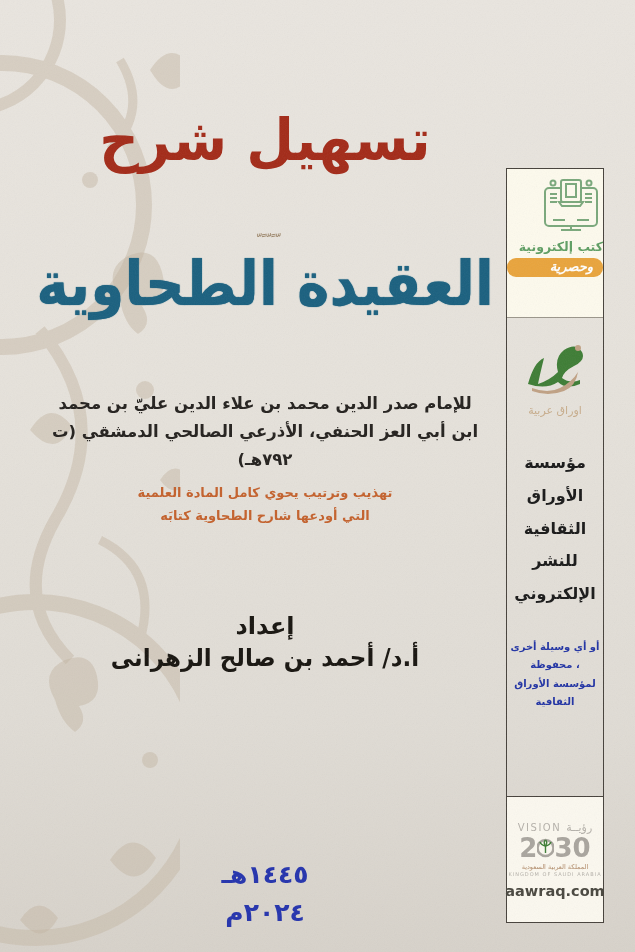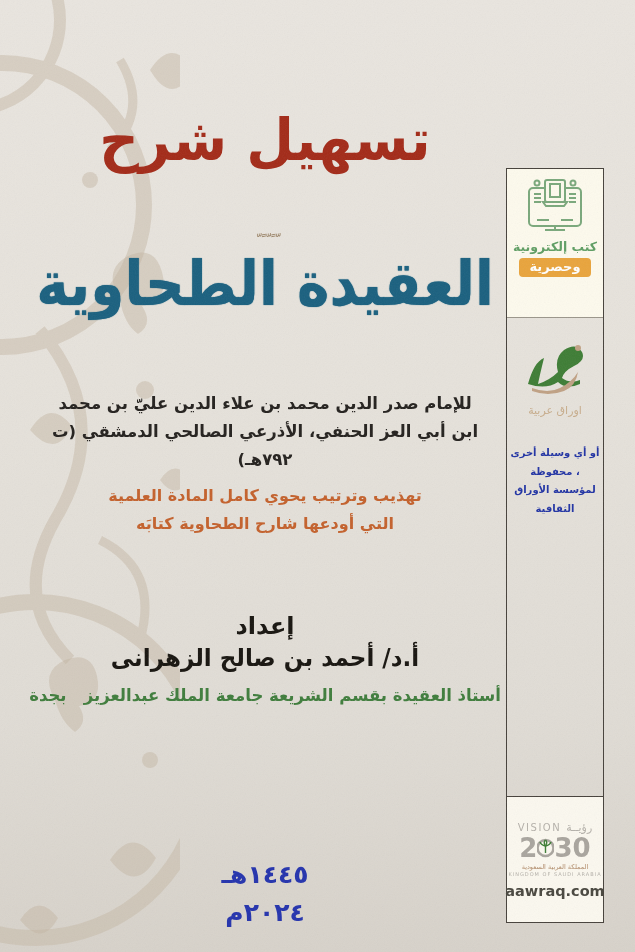--- a/index.html
+++ b/index.html
@@ -20,43 +20,43 @@
     transform:scaleY(1.05);
   }
   .main-title {
     top:252px; font-size:55px; font-weight:bold; color:#1a607f;
     transform:scaleY(1.12); text-shadow:0 0 1px #1a607f;
   }
   .title-marks { position:absolute; top:232px; left:25px; width:480px; text-align:center;
     font-size:15px; color:#8a6f4e; letter-spacing:14px; opacity:.85; }
 
   .author-block { top:390px; font-size:16.5px; font-weight:bold; color:#24211e; line-height:1.7; }
-  .subtitle-block { top:482px; font-size:16px; font-weight:bold; color:#c4612c; line-height:1.75; }
+  .subtitle-block { top:482px; font-size:13px; font-weight:bold; color:#c4612c; line-height:1.75; }
 
   .prepared-block { top:612px; color:#17140f; }
   .prepared-label { font-size:24px; font-weight:bold; }
   .preparer-name { font-size:23px; font-weight:bold; margin-top:5px; transform:scaleY(1.05); }
   .preparer-role { font-size:16.5px; font-weight:bold; color:#3f7d3c; margin-top:15px; }
 
   .year-block { top:856px; left:120px; width:290px; position:absolute; text-align:center;
     color:#2433ad; font-size:25px; font-weight:bold; line-height:1.5; }
 
   
   .sidebar {
     position:absolute; top:168px; left:506px; width:98px; height:755px;
     border:1.5px solid #46413b; display:flex; flex-direction:column; direction:rtl;
   }
   .ebadge {
     background:#fdfaed; border-bottom:1px solid #9a958a; height:149px;
-    display:flex; flex-direction:column; align-items:center; padding-top:9px; flex:none;
+    display:flex; flex-direction:column; padding-top:9px; flex:none;
   }
   .ebadge-caption { font-size:12.5px; font-weight:bold; color:#5f9e63; margin-top:3px; }
   .excl-badge {
     margin-top:4px; background:#e9a43c; color:#ffffff; font-size:13px; font-weight:bold;
-    padding:1px 10px 3px; border-radius:4px;
+    padding:1px 10px 3px; border-radius:9px;font-style:italic;
   }
   .awraq { margin-top:26px; text-align:center; flex:none; }
   .awraq-text { font-size:11px; color:#c8ad8c; margin-top:2px; }
 
   .pub-stack { margin-top:30px; text-align:center; font-size:16px; font-weight:bold;
     color:#191919; line-height:2.05; flex:none; }
 
   .copyright { margin-top:27px; text-align:center; font-size:10px; font-weight:bold;
     color:#2133a4; line-height:1.85; flex:none; }
 
@@ -113,21 +113,20 @@
   </div>
 
   <div class="center-col subtitle-block">
     <div>تهذيب وترتيب يحوي كامل المادة العلمية</div>
     <div>التي أودعها شارح الطحاوية كتابَه</div>
   </div>
 
   <div class="center-col prepared-block">
     <div class="prepared-label">إعداد</div>
     <div class="preparer-name">أ.د/ أحمد بن صالح الزهرانى</div>
-    <div class="preparer-role">أستاذ العقيدة بقسم الشريعة جامعة الملك عبدالعزيز&nbsp;&nbsp;&nbsp;بجدة</div>
   </div>
 
   <div class="year-block">
     <div>١٤٤٥هـ</div>
     <div>٢٠٢٤م</div>
   </div>
 
   <aside class="sidebar">
 
     <div class="ebadge">
@@ -157,20 +156,27 @@
 
     <div class="awraq">
       <svg width="62" height="54" viewBox="0 0 62 54" aria-hidden="true">
         <path d="M4 40 Q10 18 20 14 Q16 30 14 40 Q26 36 34 28 Q30 14 40 6 Q52 -2 58 8 Q62 16 50 22 Q40 27 38 34 Q46 40 56 36 L56 40 Q42 46 34 38 Q22 46 4 40 Z" fill="#3e7d35"></path>
         <path d="M8 44 Q24 50 36 44 Q48 38 54 28 Q52 42 40 47 Q24 53 8 47 Z" fill="#c0a184"></path>
         <circle cx="54" cy="4" r="3" fill="#c0a184"></circle>
       </svg>
       <div class="awraq-text">اوراق عربية</div>
     </div>
 
+    <div class="pub-stack">
+      <div>مؤسسة</div>
+      <div>الأوراق</div>
+      <div>الثقافية</div>
+      <div>للنشر</div>
+      <div>الإلكتروني</div>
+    </div>
 
     <div class="copyright">
       <div>أو أي وسيلة أخرى ، محفوظة</div>
       <div>لمؤسسة الأوراق الثقافية</div>
     </div>
 
     <div class="bottom-box">
       <div class="vision-row">
         <span>VISION</span>
         <span class="ar">رؤيــة</span>

